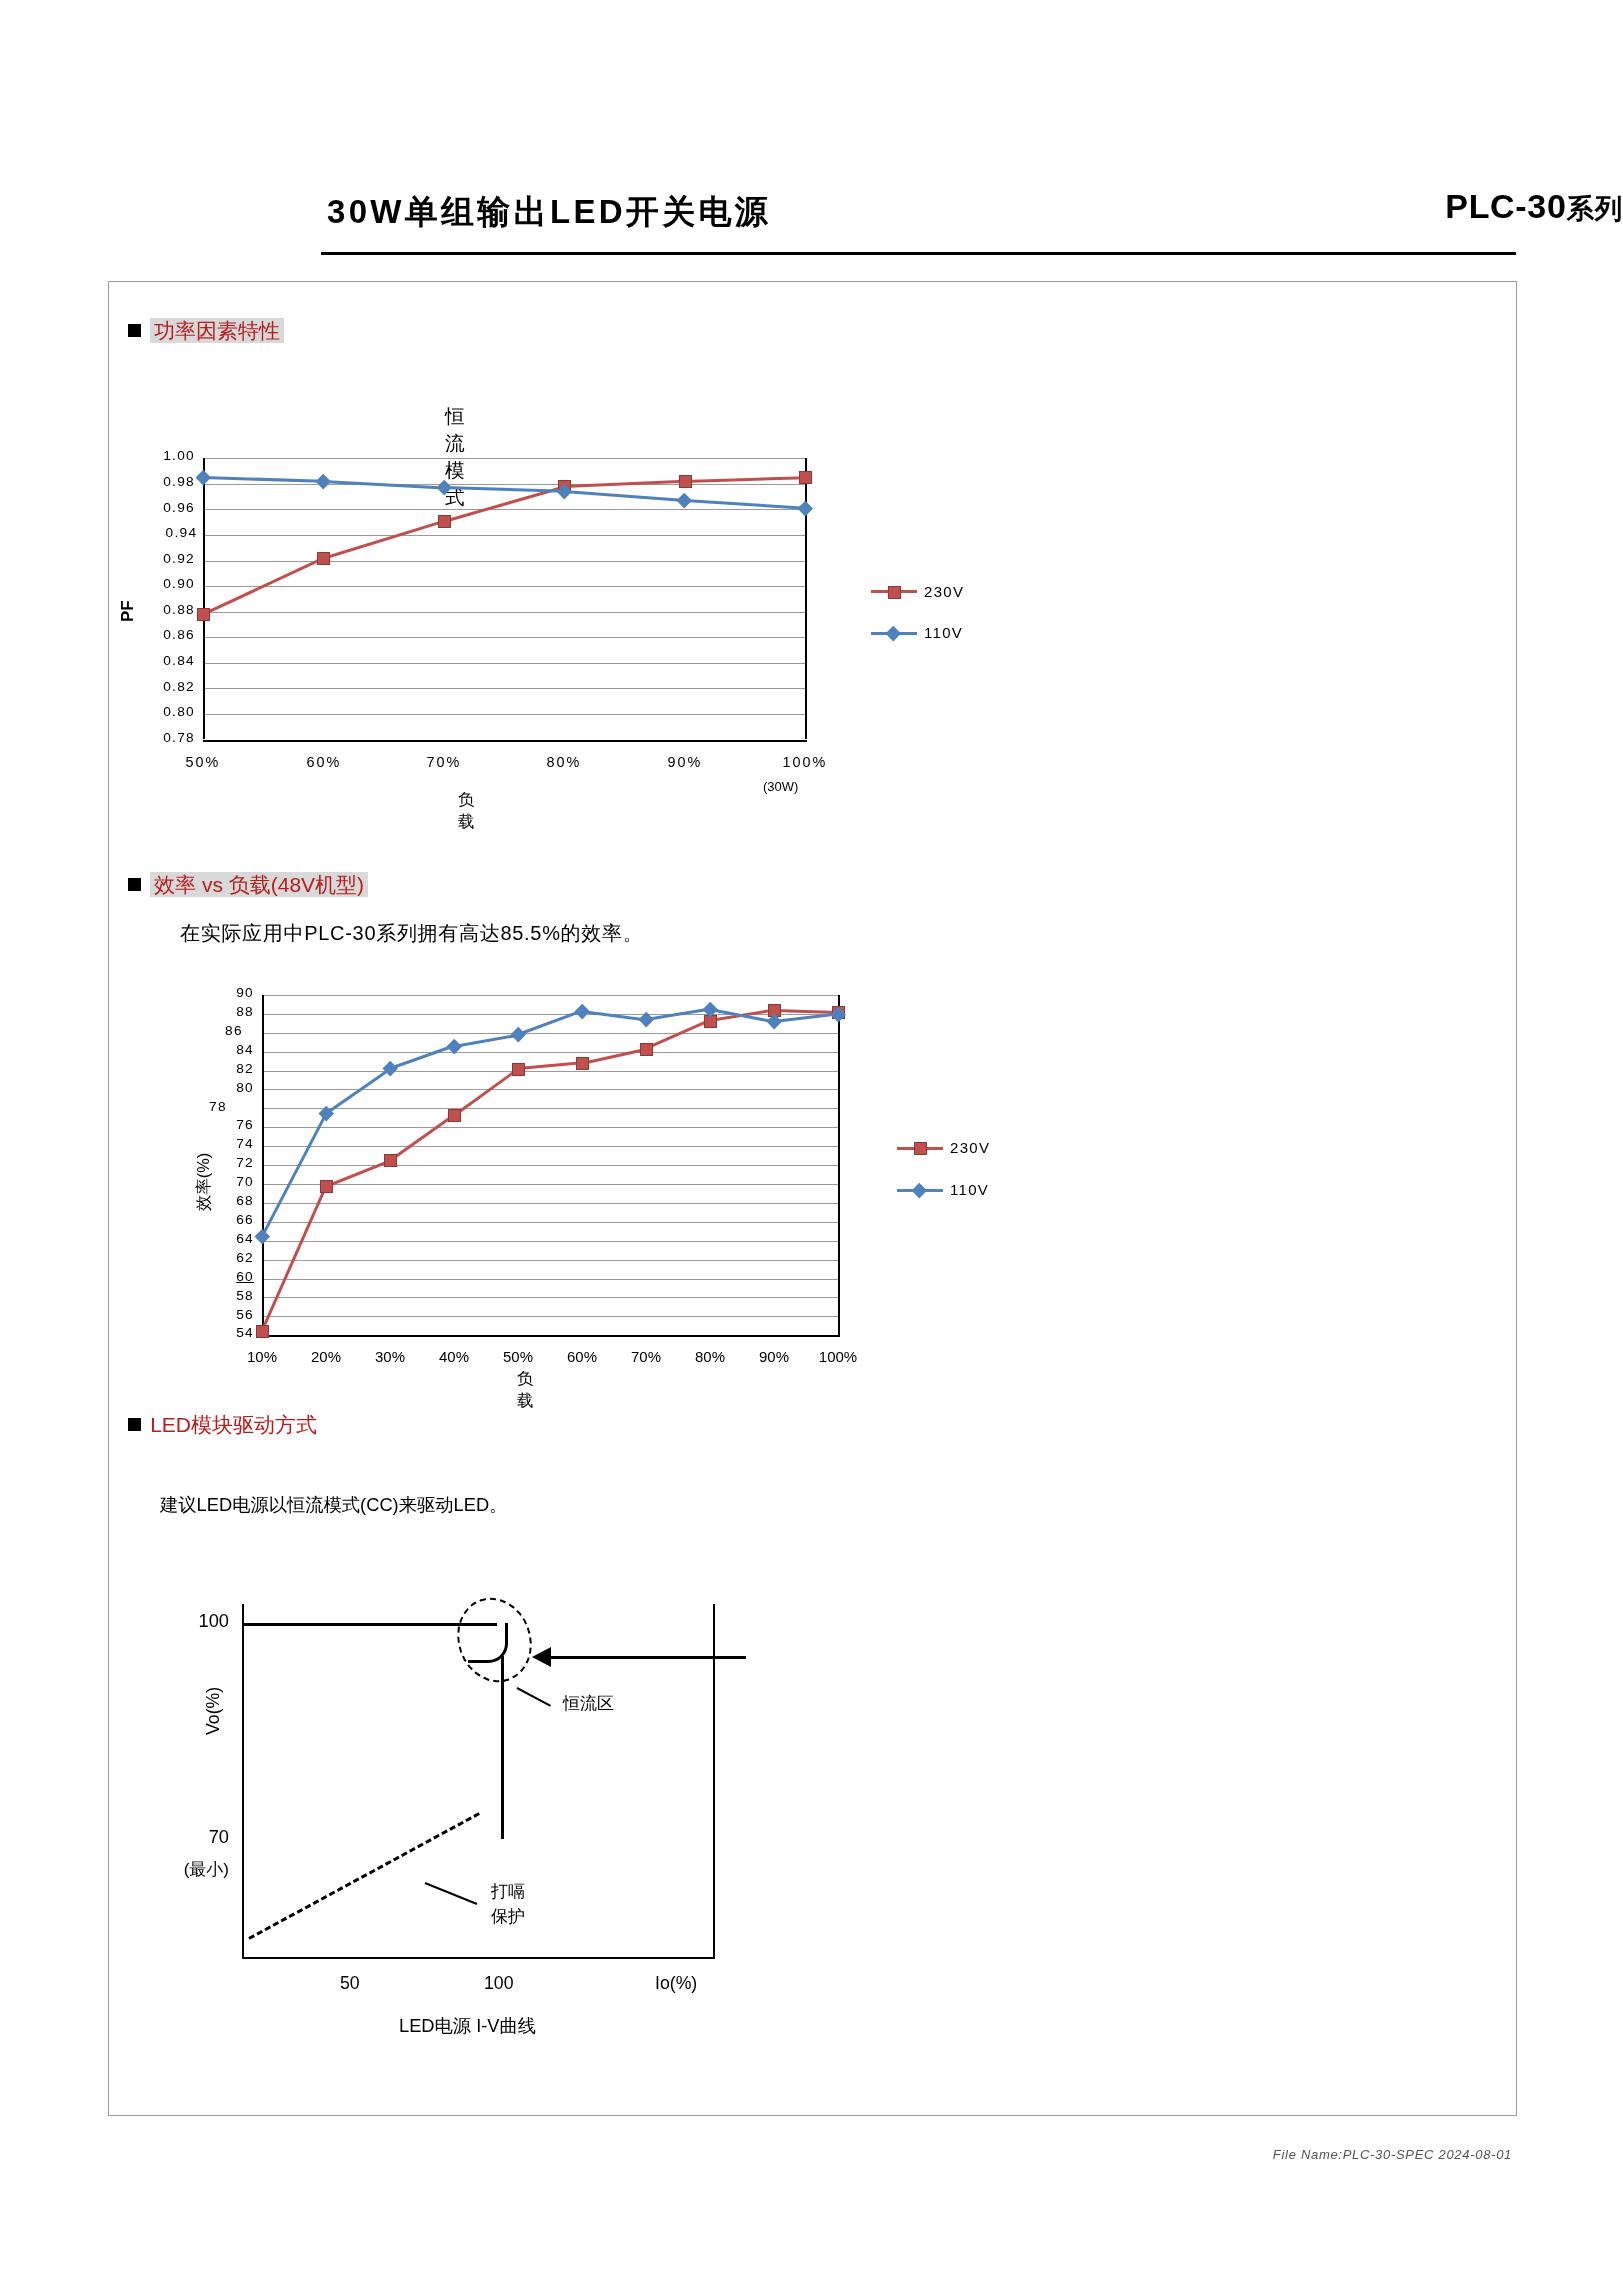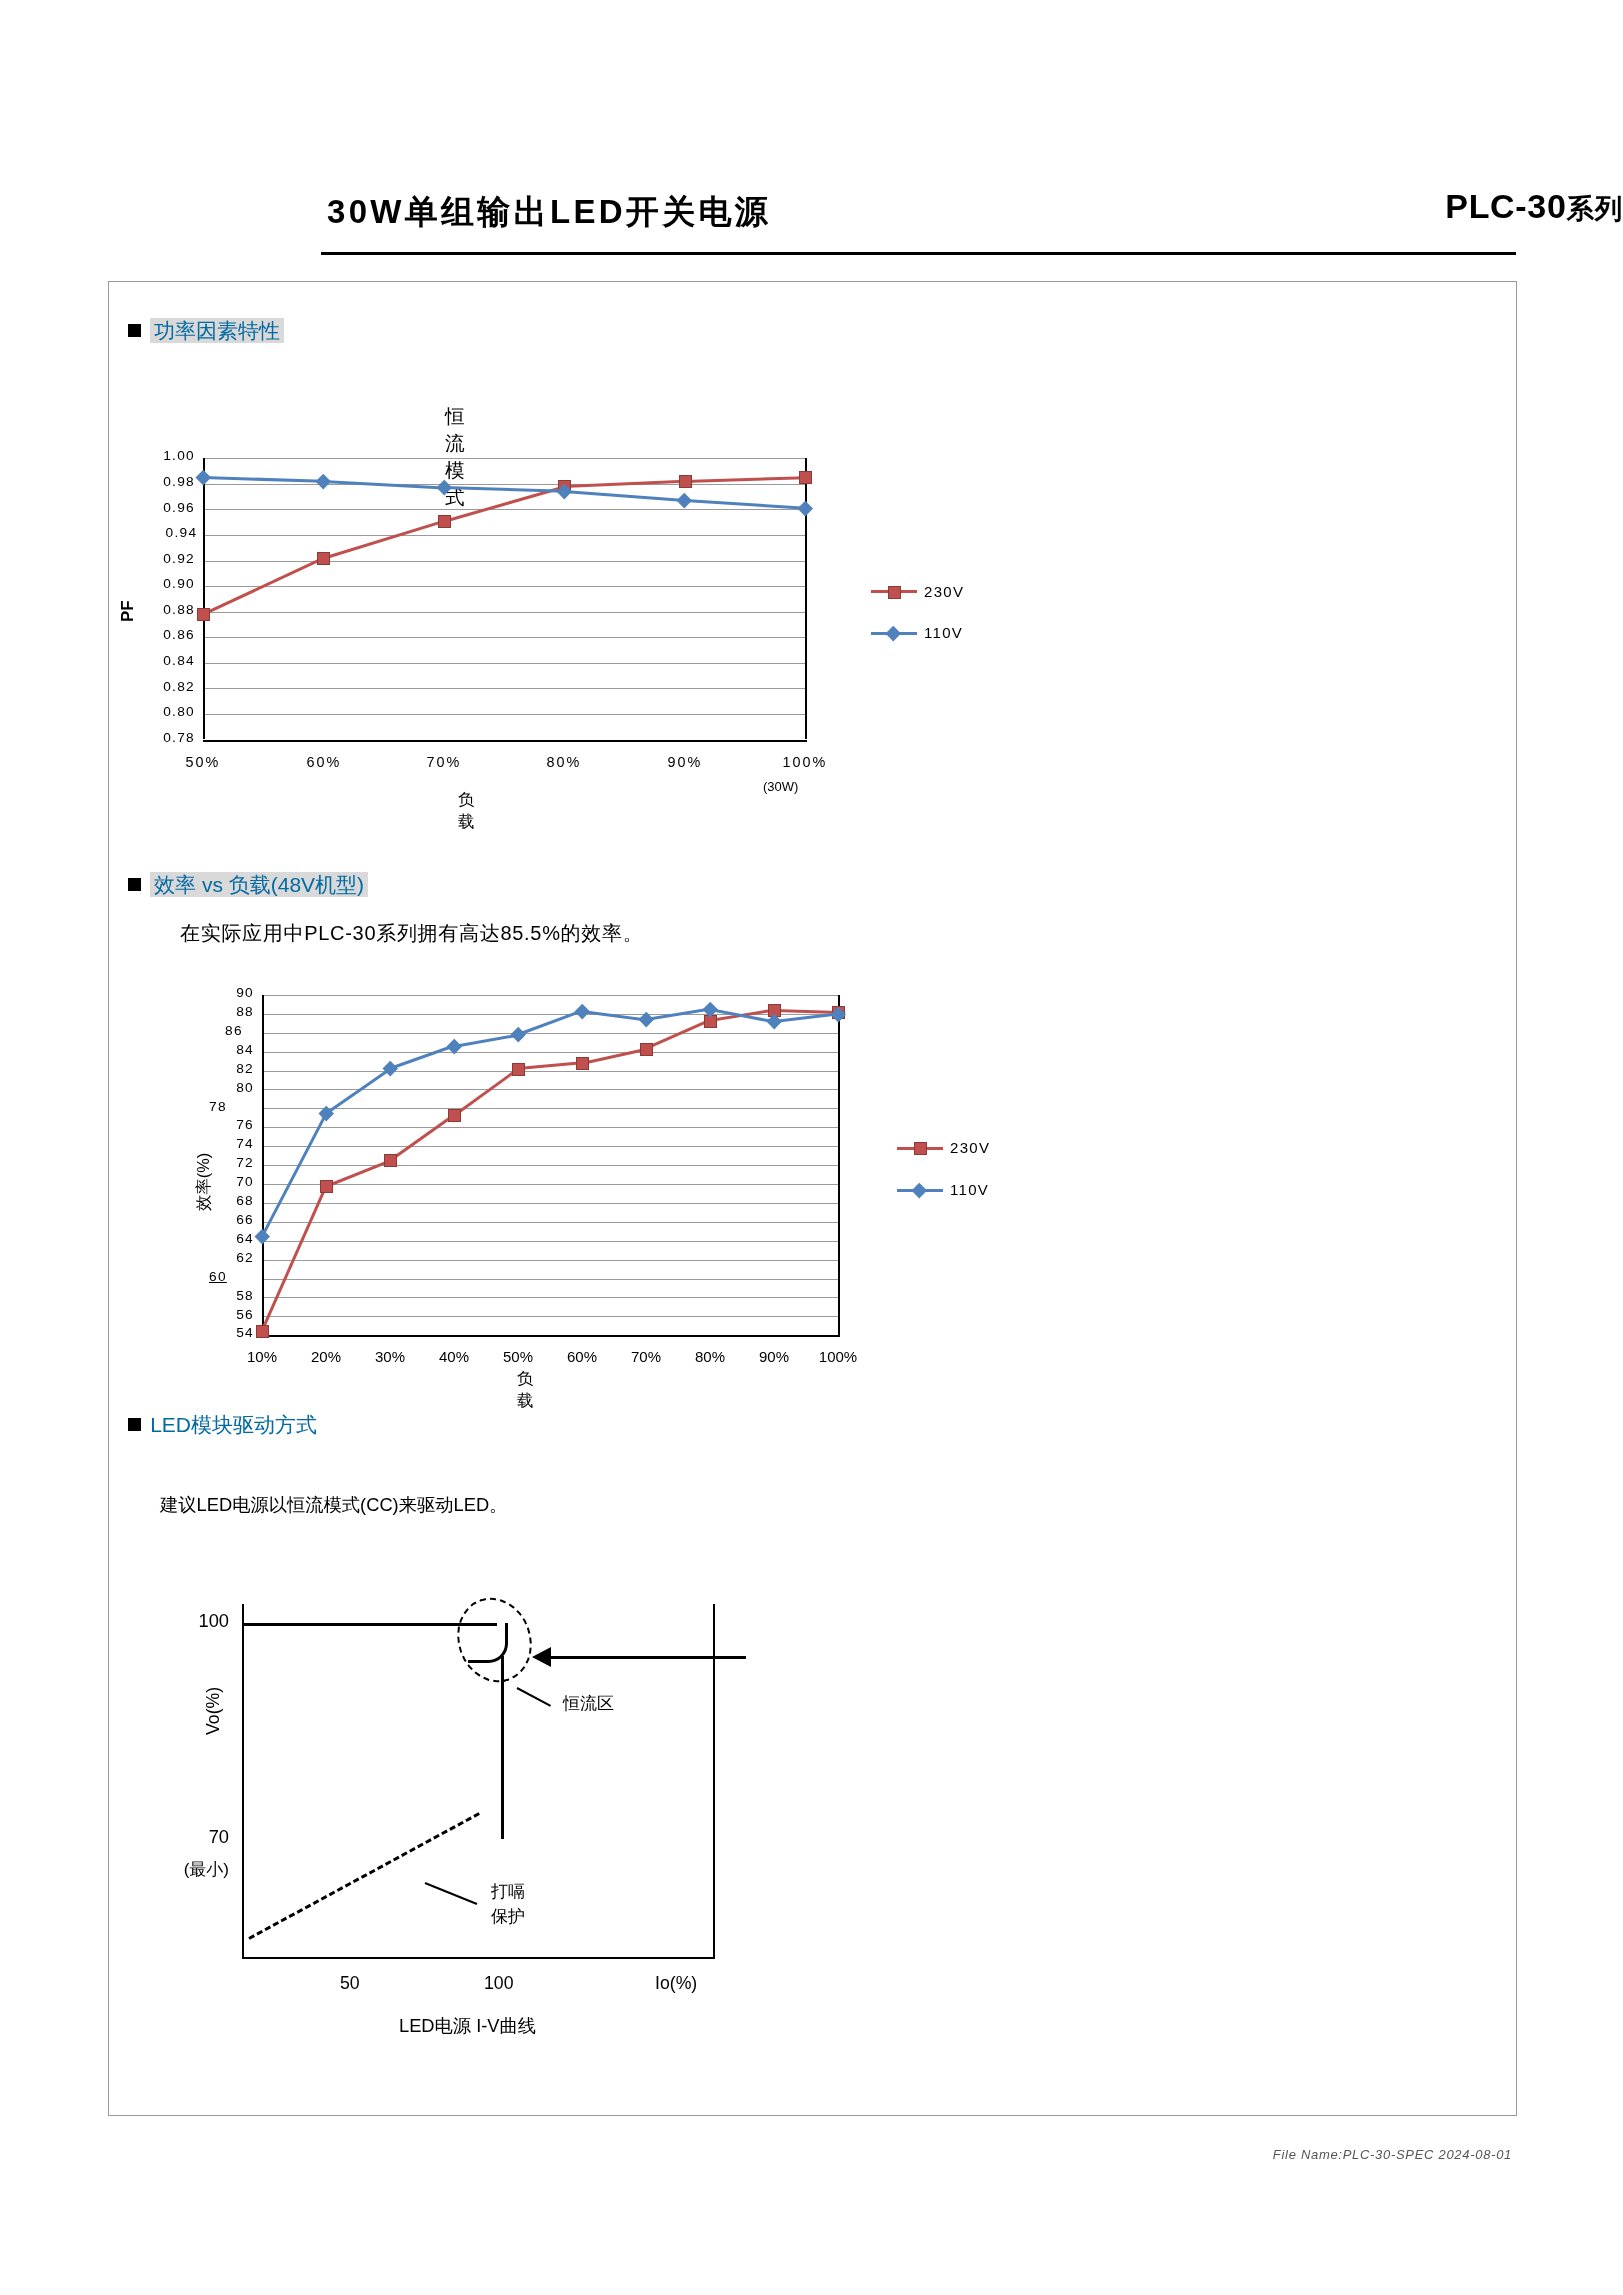--- a/index.html
+++ b/index.html
@@ -14,21 +14,21 @@
   .logo .slash{position:absolute;left:79px;top:14.4px;width:6.5px;height:50px;background:#c8152b;transform:skewX(-16deg);}
   .title-left{position:absolute;left:327px;top:190px;font-size:33px;font-weight:bold;letter-spacing:3.3px;color:#000;}
   .title-right{position:absolute;right:0;top:187px;font-size:34px;font-weight:bold;letter-spacing:0.7px;color:#000;}
   .title-right .ser{font-size:27.5px;font-weight:bold;}
   .hrule{position:absolute;left:321px;top:252px;width:1195px;height:2.6px;background:#000;}
 
   
   .frame{position:absolute;left:108px;top:281px;width:1407px;height:1833px;border:1.3px solid #9a9a9a;background:#fff;}
 
   
-  .sec{position:absolute;font-size:21px;color:#0369a1;}
+  .sec{position:absolute;font-size:21px;color:#b91c1c;}
   .sec .sq{display:inline-block;width:13px;height:13px;background:#000;margin-right:9.2px;vertical-align:1.3px;}
   .sec .hl{background:#d9d9d9;padding:1.3px 3.9px;}
 
   
   .axis-line{position:absolute;background:#000;}
   .grid-line{position:absolute;background:#9a9a9a;height:0.7px;}
   .tick-lab{position:absolute;font-size:13.7px;color:#000;letter-spacing:1.3px;}
   .vlabel{position:absolute;font-size:15.7px;font-weight:bold;transform:rotate(-90deg);transform-origin:left top;white-space:nowrap;}
   .legend-line{position:absolute;height:2.6px;}
   .legend-txt{position:absolute;font-size:15px;letter-spacing:1.3px;}
@@ -159,21 +159,21 @@
       <div class="tick-lab" style="left:209px;top:1174px;width:45px;text-align:right;">70</div>
       <div class="grid-line" style="left:262px;top:1203px;width:576px;"></div>
       <div class="tick-lab" style="left:209px;top:1193px;width:45px;text-align:right;">68</div>
       <div class="grid-line" style="left:262px;top:1222px;width:576px;"></div>
       <div class="tick-lab" style="left:209px;top:1212px;width:45px;text-align:right;">66</div>
       <div class="grid-line" style="left:262px;top:1241px;width:576px;"></div>
       <div class="tick-lab" style="left:209px;top:1231px;width:45px;text-align:right;">64</div>
       <div class="grid-line" style="left:262px;top:1260px;width:576px;"></div>
       <div class="tick-lab" style="left:209px;top:1250px;width:45px;text-align:right;">62</div>
       <div class="grid-line" style="left:262px;top:1279px;width:576px;"></div>
-      <div class="tick-lab" style="left:209px;top:1269px;width:45px;text-align:left;text-decoration:underline;">60</div>
+      <div class="tick-lab" style="left:209px;top:1269px;width:45px;text-align:right;text-decoration:underline;">60</div>
       <div class="grid-line" style="left:262px;top:1297px;width:576px;"></div>
       <div class="tick-lab" style="left:209px;top:1288px;width:45px;text-align:right;">58</div>
       <div class="grid-line" style="left:262px;top:1316px;width:576px;"></div>
       <div class="tick-lab" style="left:209px;top:1307px;width:45px;text-align:right;">56</div>
       <div class="grid-line" style="left:262px;top:1335px;width:576px;"></div>
       <div class="tick-lab" style="left:209px;top:1325px;width:45px;text-align:right;">54</div>
       <div class="axis-line" style="left:262px;top:995px;width:2px;height:340px;"></div>
       <div class="axis-line" style="left:262px;top:1335px;width:578px;height:2px;"></div>
       <div class="axis-line" style="left:838px;top:995px;width:2px;height:340px;"></div>
       <div class="tick-lab" style="left:216px;top:1348px;width:92px;text-align:center;font-size:15px;letter-spacing:0px;">10%</div>

